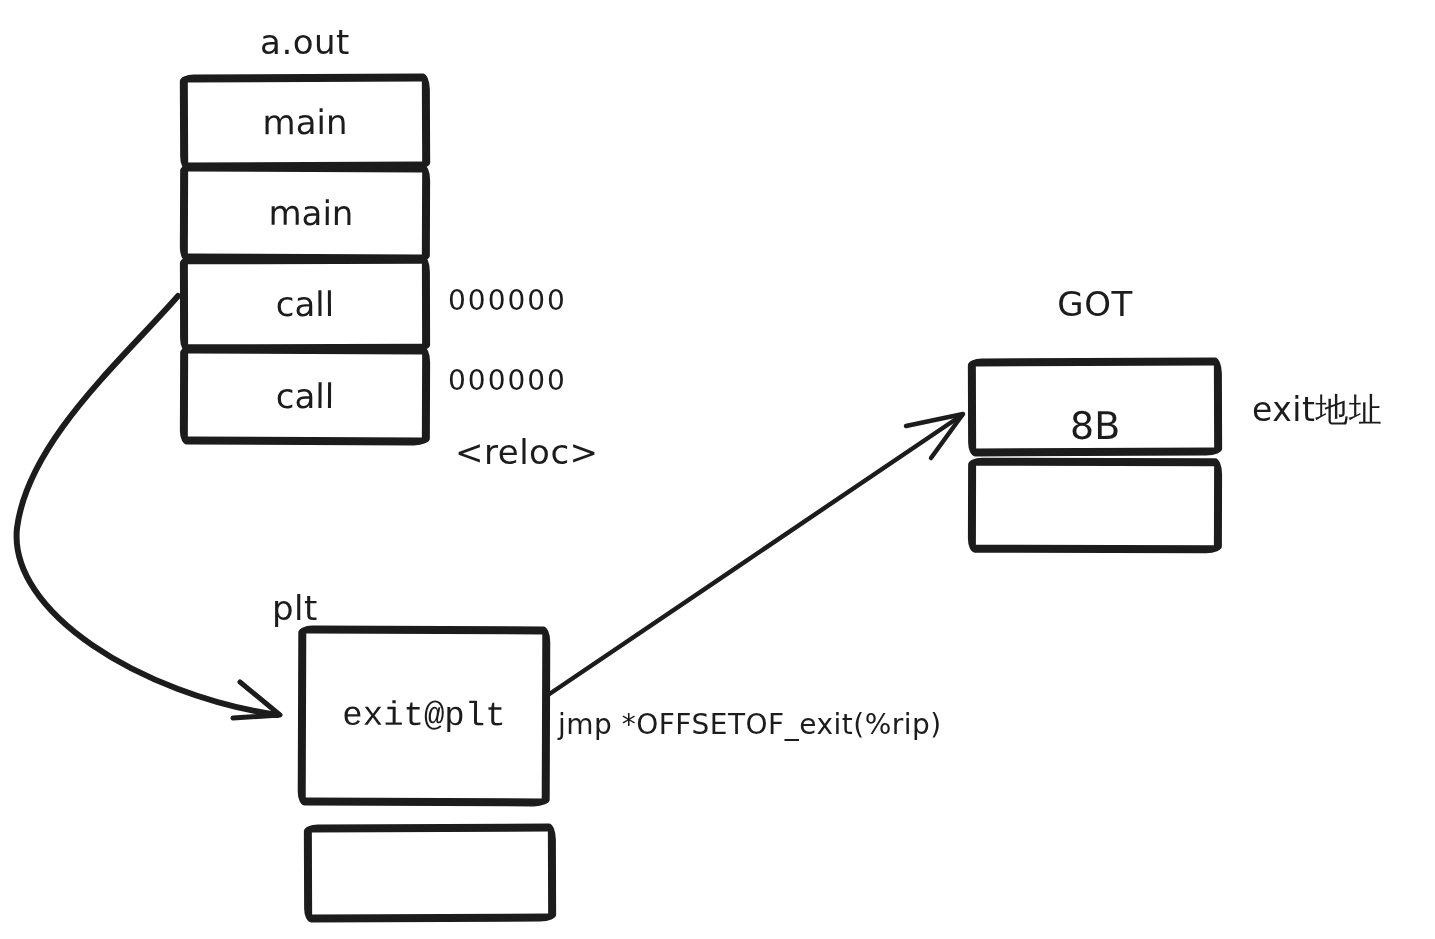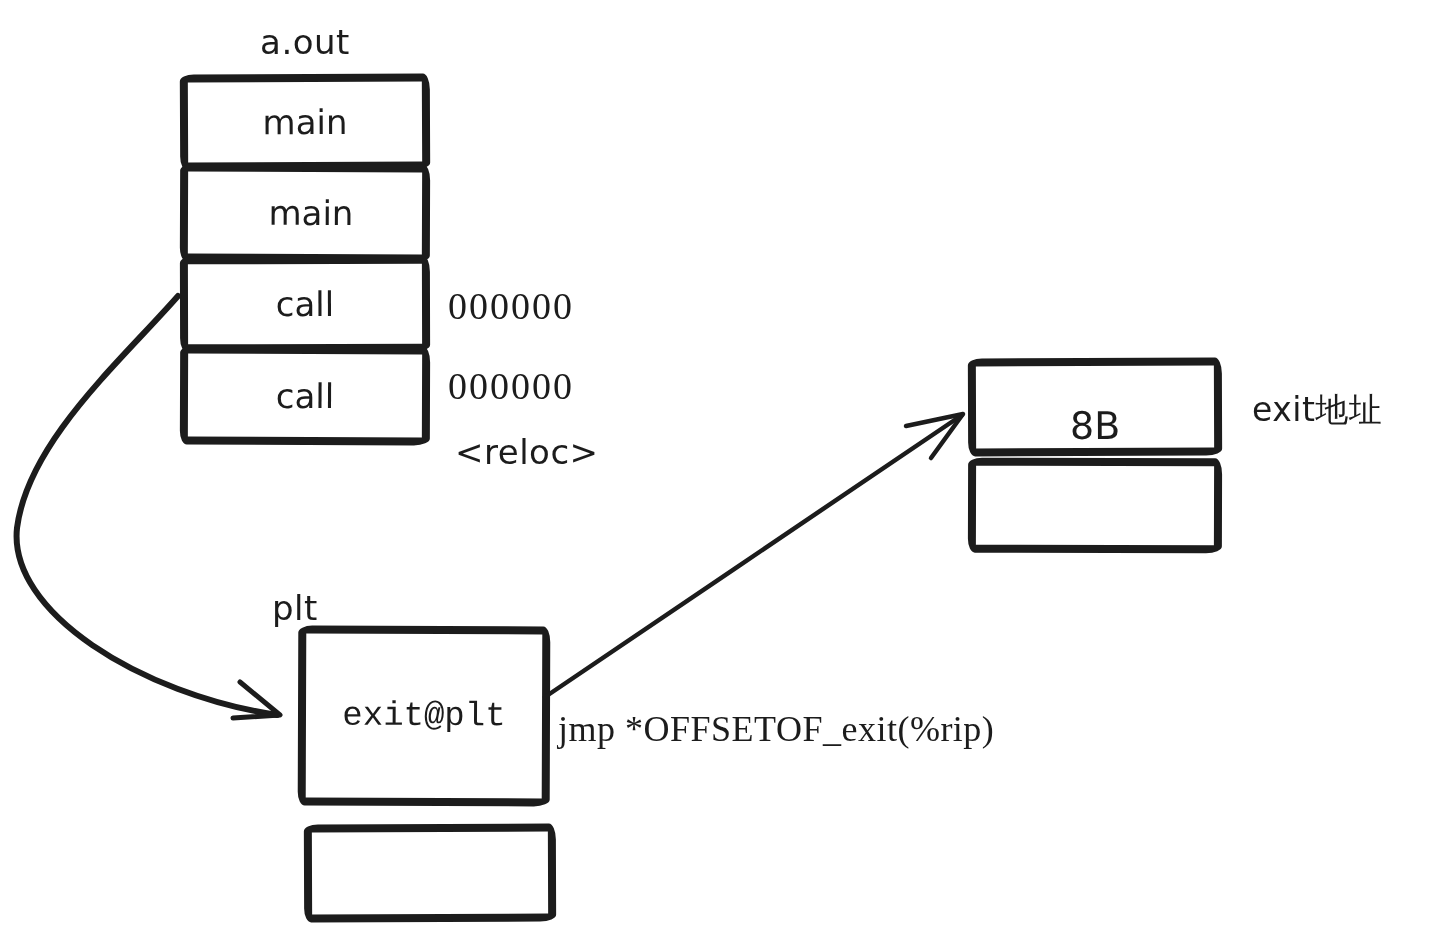--- a/index.html
+++ b/index.html
@@ -25,22 +25,22 @@
     white-space:nowrap;
   }
 
   .label{
     position:absolute;
     white-space:nowrap;
     font-size:34px;
     letter-spacing:0.5px;
   }
   .label.title{font-size:34px;}
-  .label.operand{font-size:38px;letter-spacing:2px;font-family:Liberation Serif, serif;}
-  .label.code{font-size:36px;font-family:Liberation Serif, serif;}
+  .label.operand{font-size:28px;letter-spacing:2px;}
+  .label.code{font-size:28px;}
 
   .center{text-align:center;}
 
   svg.arrows{position:absolute;left:0;top:0;width:1435px;height:939px;pointer-events:none;}
   svg.arrows path, svg.arrows line{
     stroke:var(--ink);fill:none;stroke-linecap:round;stroke-linejoin:round;
   }
 </style>
 </head>
 <body>
@@ -59,20 +59,21 @@
     <span class="cell-text">call</span>
   </div>
   <div class="box" style="left:180px;top:346px;width:250px;height:99px;transform:rotate(0.2deg);">
     <span class="cell-text">call</span>
   </div>
 
   <div class="label operand" style="left:448px;top:284px;">000000</div>
   <div class="label operand" style="left:448px;top:364px;">000000</div>
   <div class="label" style="left:455px;top:432px;">&lt;reloc&gt;</div>
 
+  <div class="label title center" style="left:968px;top:284px;width:254px;">GOT</div>
 
   <div class="box" style="left:968px;top:358px;width:254px;height:98px;transform:rotate(-0.2deg);align-items:flex-end;">
     <span class="cell-text" style="font-size:38px;">8B</span>
   </div>
   <div class="box" style="left:968px;top:458px;width:254px;height:95px;transform:rotate(0.15deg);">
     <span class="cell-text"></span>
   </div>
 
   <div class="label" style="left:1252px;top:388px;font-size:33px;">exit地址</div>
 

